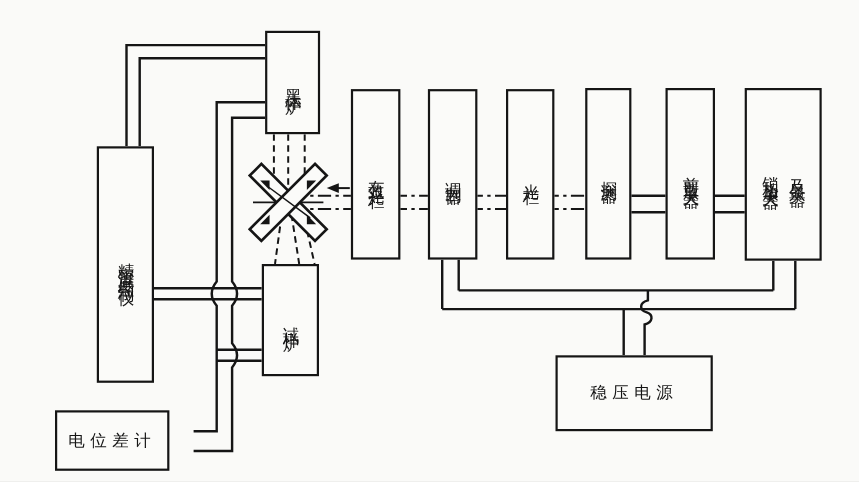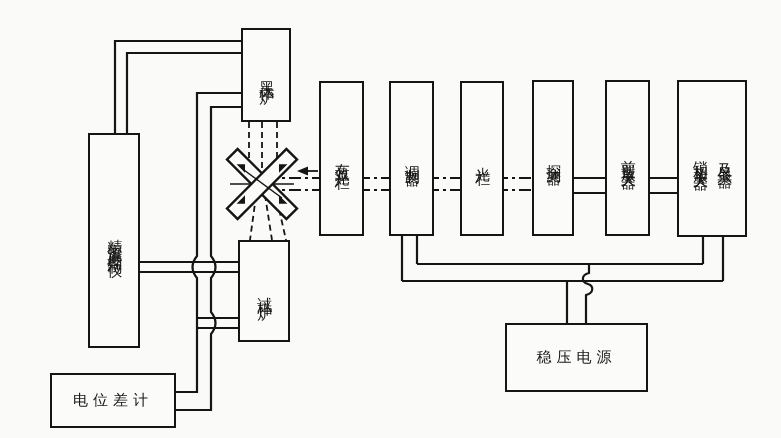--- a/index.html
+++ b/index.html
@@ -86,21 +86,21 @@
   </div>
 
   <div class="box" style="left:241px;top:28px;width:50px;height:94px;">
     <span class="vtext">黑体炉</span>
   </div>
 
   <div class="box" style="left:238px;top:240px;width:52px;height:102px;">
     <span class="vtext">试样炉</span>
   </div>
 
-  <div class="box" style="left:50px;top:373px;width:126px;height:55px;">
+  <div class="box" style="left:50px;top:373px;width:104px;height:55px;">
     <span class="htext">电位差计</span>
   </div>
 
   <div class="box" style="left:319px;top:81px;width:45px;height:155px;">
     <span class="vtext">有效光栏</span>
   </div>
 
   <div class="box" style="left:389px;top:81px;width:45px;height:155px;">
     <span class="vtext">调制器</span>
   </div>

